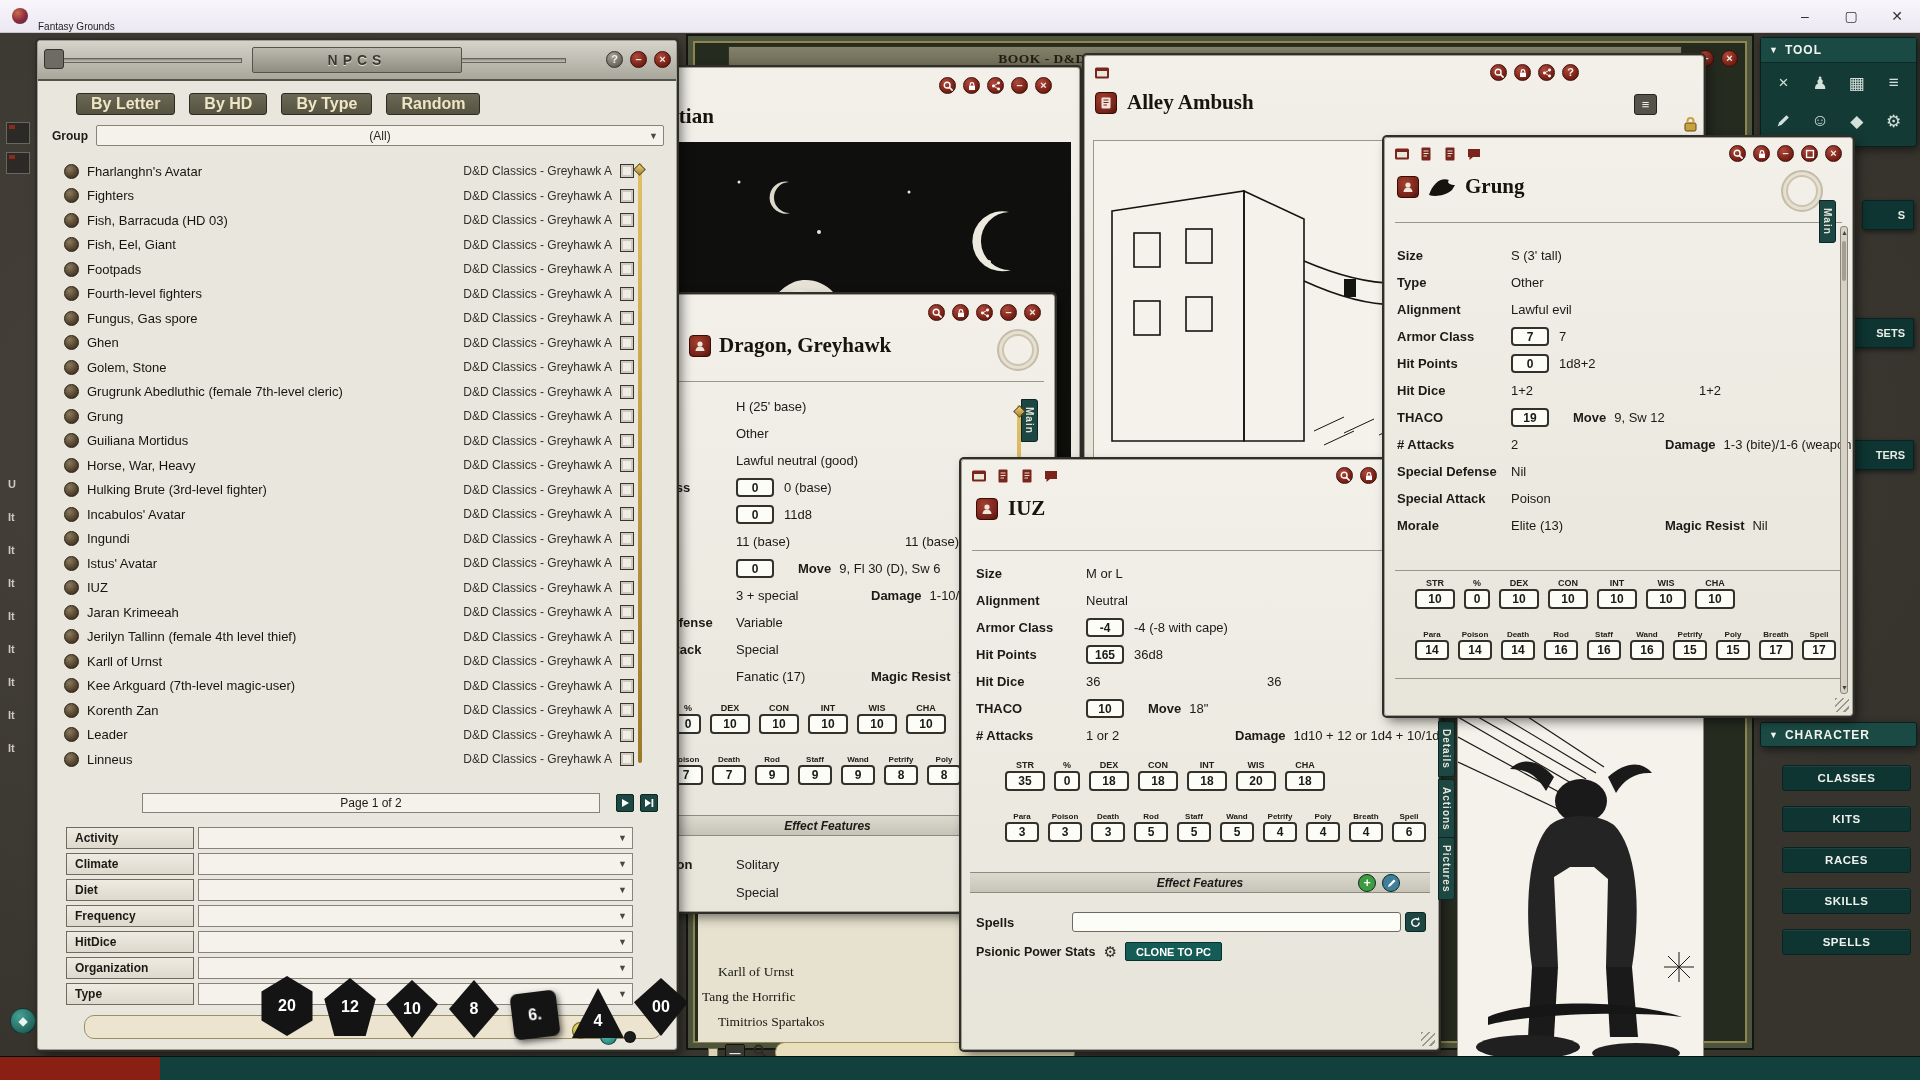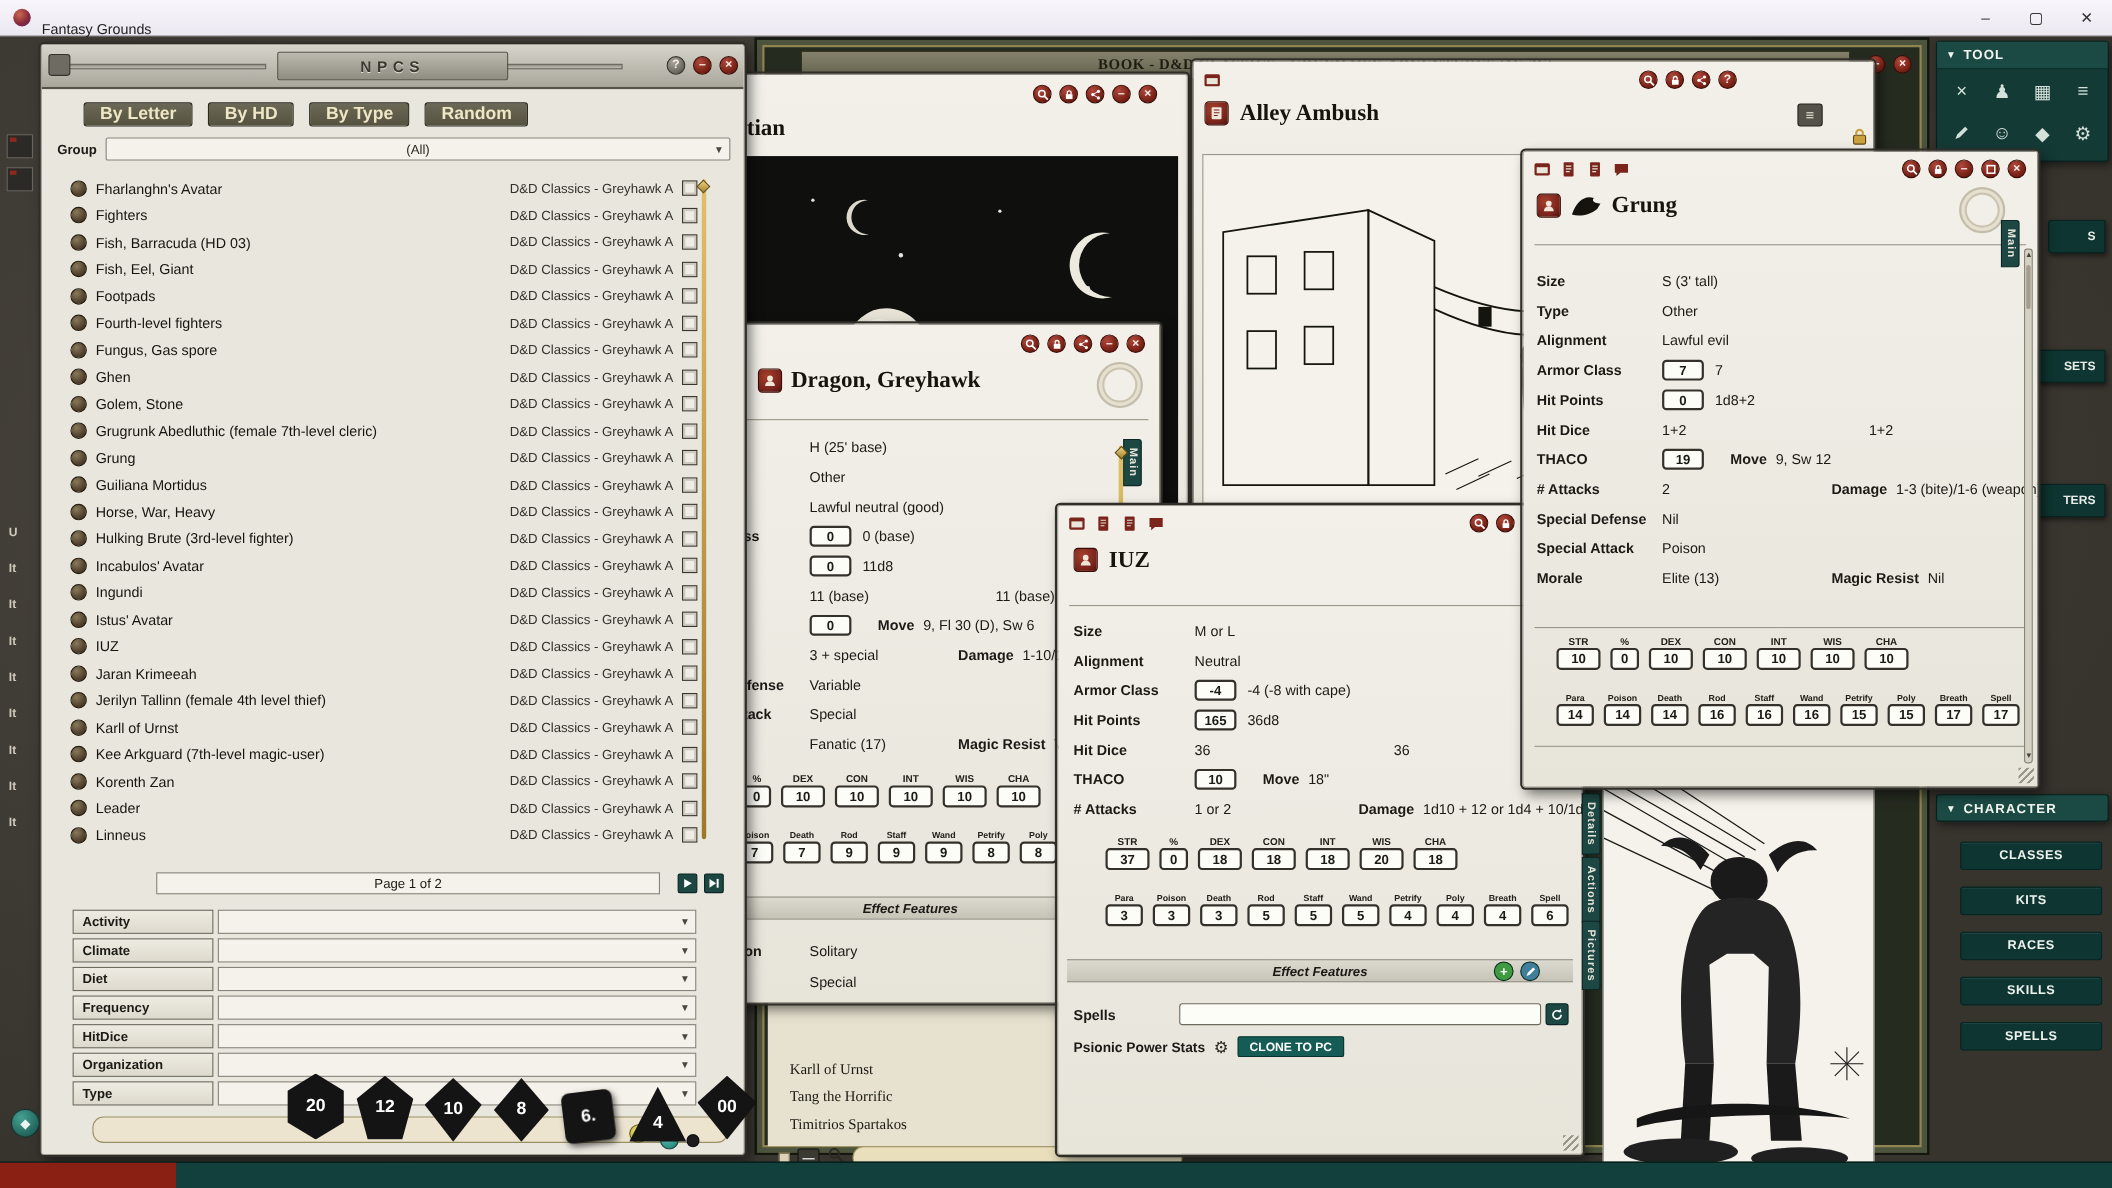--- a/index.html
+++ b/index.html
@@ -7,21 +7,21 @@
     background:radial-gradient(ellipse at 30% 40%, #4a463e, #37342e 75%);
     font-family:"Liberation Sans",sans-serif;color:#1c1a15;}
   .stage *{box-sizing:border-box;}
 
   
   .osbar{position:absolute;left:0;top:0;width:1920px;height:33px;z-index:30;
     background:linear-gradient(#f8f5fc,#ebe8f1);border-bottom:1px solid #c8c5ce;
     display:flex;align-items:center;}
   .appdot{width:16px;height:16px;border-radius:50%;margin:0 10px 0 12px;
     background:radial-gradient(circle at 35% 30%, #c96a4f, #8a2a3c 55%, #4a2a6a);}
-  .ostitle{font-size:13px;color:#222;margin-top:20px;}
+  .ostitle{font-size:10px;color:#222;margin-top:20px;}
   .oscontrols{margin-left:auto;display:flex;height:100%;}
   .osbtn{width:46px;height:100%;display:flex;align-items:center;justify-content:center;
     font-size:14px;color:#333;}
   .taskbar{position:absolute;left:0;top:1056px;width:1920px;height:24px;z-index:30;
     background:#12403c;border-top:1px solid #02120f;}
   .taskred{position:absolute;left:0;top:0;width:160px;height:100%;background:#8a1f14;}
 
   
   .win{position:absolute;background:linear-gradient(#f2f0e9,#e7e4da);
     border:1px solid #a09d93;border-radius:3px;
@@ -199,21 +199,21 @@
 
   <div class="bookframe" style="left:686px;top:34px;width:1068px;height:1016px;">
     <div class="booktitle">BOOK - D&amp;D CLASSICS - GREYHAWK ADVENTURES (1E-2E)</div>
     <div class="ctlrow" style="right:14px;top:14px;" id="book-ctls">
         <span class="ctl">–</span>
         <span class="ctl">×</span>
       </div>
     <div class="bookpage" style="left:10px;top:44px;width:380px;height:962px;">
       <div id="book-index">
           <div class="indexname" style="left: 20px; top: 884px;">Karll of Urnst</div>
-          <div class="indexname" style="left: 20px; top: 909px;">Tang the Horrific</div>
+          <div class="indexname" style="left: 4px; top: 909px;">Tang the Horrific</div>
           <div class="indexname" style="left: 20px; top: 934px;">Timitrios Spartakos</div>
         </div>
       <div class="searchwrap" style="left:10px;top:962px;">
         <span style="width:10px;height:10px;border:1px solid #7a6f4a;background:#d9d2b8;display:inline-block;"></span>
         <span class="darkbtn">—</span>
         <span><svg width="16" height="16" viewBox="0 0 16 16">
               <circle cx="6.5" cy="6.5" r="4" fill="none" stroke="#2c2a22" stroke-width="2"></circle>
               <line x1="9.6" y1="9.6" x2="14" y2="14" stroke="#2c2a22" stroke-width="2.4"></line>
             </svg></span>
         <span class="searchinput"></span>
@@ -703,21 +703,21 @@
           </span>
           <span class="fix2wrap">
             <span class="statbold">Damage</span>
             <span class="statval">1d10 + 12 or 1d4 + 10/1d4</span>
           </span>
         </div>
       </div>
     <div class="abilrow" id="iuz-abil" style="left:43px;top:300px;">
         <div class="abil">
           <div class="ablb">STR</div>
-          <div class="abbx">37</div>
+          <div class="abbx">35</div>
         </div>
         <div class="abil small">
           <div class="ablb">%</div>
           <div class="abbx">0</div>
         </div>
         <div class="abil">
           <div class="ablb">DEX</div>
           <div class="abbx">18</div>
         </div>
         <div class="abil">

